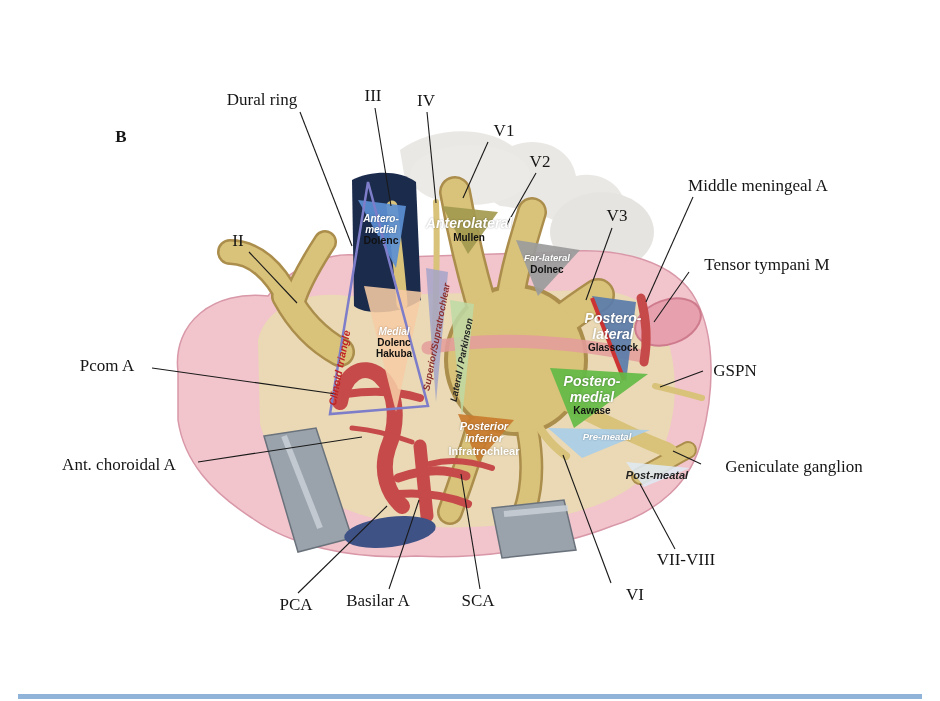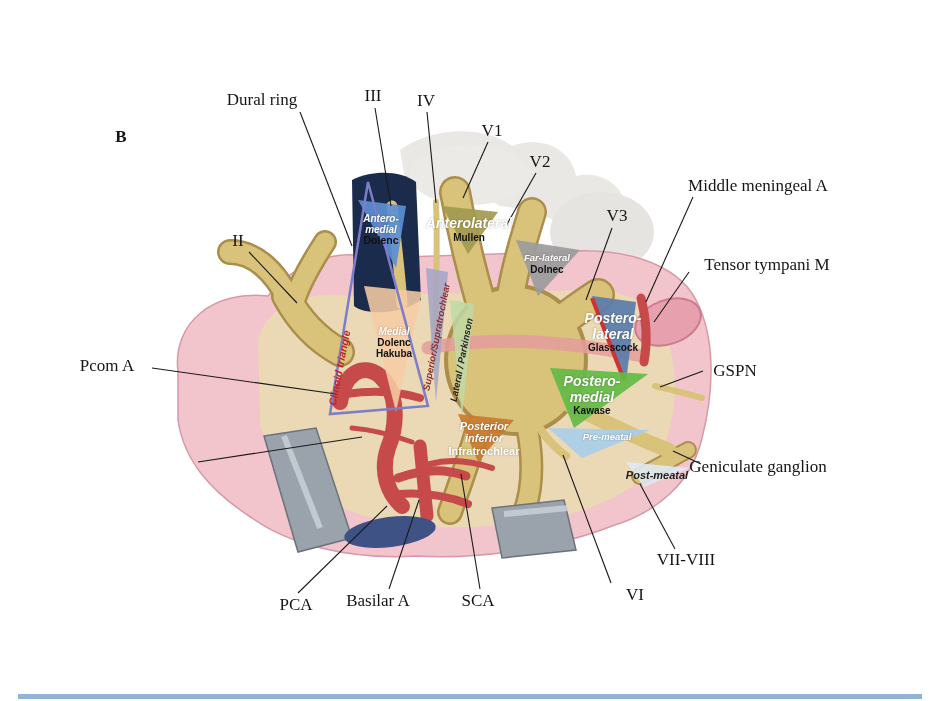--- a/index.html
+++ b/index.html
@@ -140,29 +140,30 @@
       <line x1="611" y1="583" x2="563" y2="455"></line>
     </g>
 
     <rect x="18" y="694" width="904" height="5" fill="#8fb3d9"></rect>
   </svg>
 
   <div class="lbl panel" style="left:121px;top:137px">B</div>
   <div class="lbl" style="left:262px;top:100px">Dural ring</div>
   <div class="lbl" style="left:373px;top:96px">III</div>
   <div class="lbl" style="left:426px;top:101px">IV</div>
-  <div class="lbl" style="left:492px;top:131px">V1</div>
+  <div class="lbl" style="left:504px;top:131px">V1</div>
   <div class="lbl" style="left:540px;top:162px">V2</div>
   <div class="lbl" style="left:617px;top:216px">V3</div>
   <div class="lbl" style="left:758px;top:186px">Middle meningeal A</div>
   <div class="lbl" style="left:767px;top:265px">Tensor tympani M</div>
   <div class="lbl" style="left:238px;top:241px">II</div>
   <div class="lbl" style="left:107px;top:366px">Pcom A</div>
   <div class="lbl" style="left:735px;top:371px">GSPN</div>
-  <div class="lbl" style="left:758px;top:467px">Geniculate ganglion</div>
+  <div class="lbl" style="left:119px;top:465px">Ant. choroidal A</div>
+  <div class="lbl" style="left:794px;top:467px">Geniculate ganglion</div>
   <div class="lbl" style="left:686px;top:560px">VII-VIII</div>
   <div class="lbl" style="left:296px;top:605px">PCA</div>
   <div class="lbl" style="left:378px;top:601px">Basilar A</div>
   <div class="lbl" style="left:478px;top:601px">SCA</div>
   <div class="lbl" style="left:635px;top:595px">VI</div>
 
   <div class="tlabel" style="left:381px;top:230px">
     <span class="t-white">Antero-</span>
     <span class="t-white">medial</span>
     <span class="t-black fs105">Dolenc</span>

